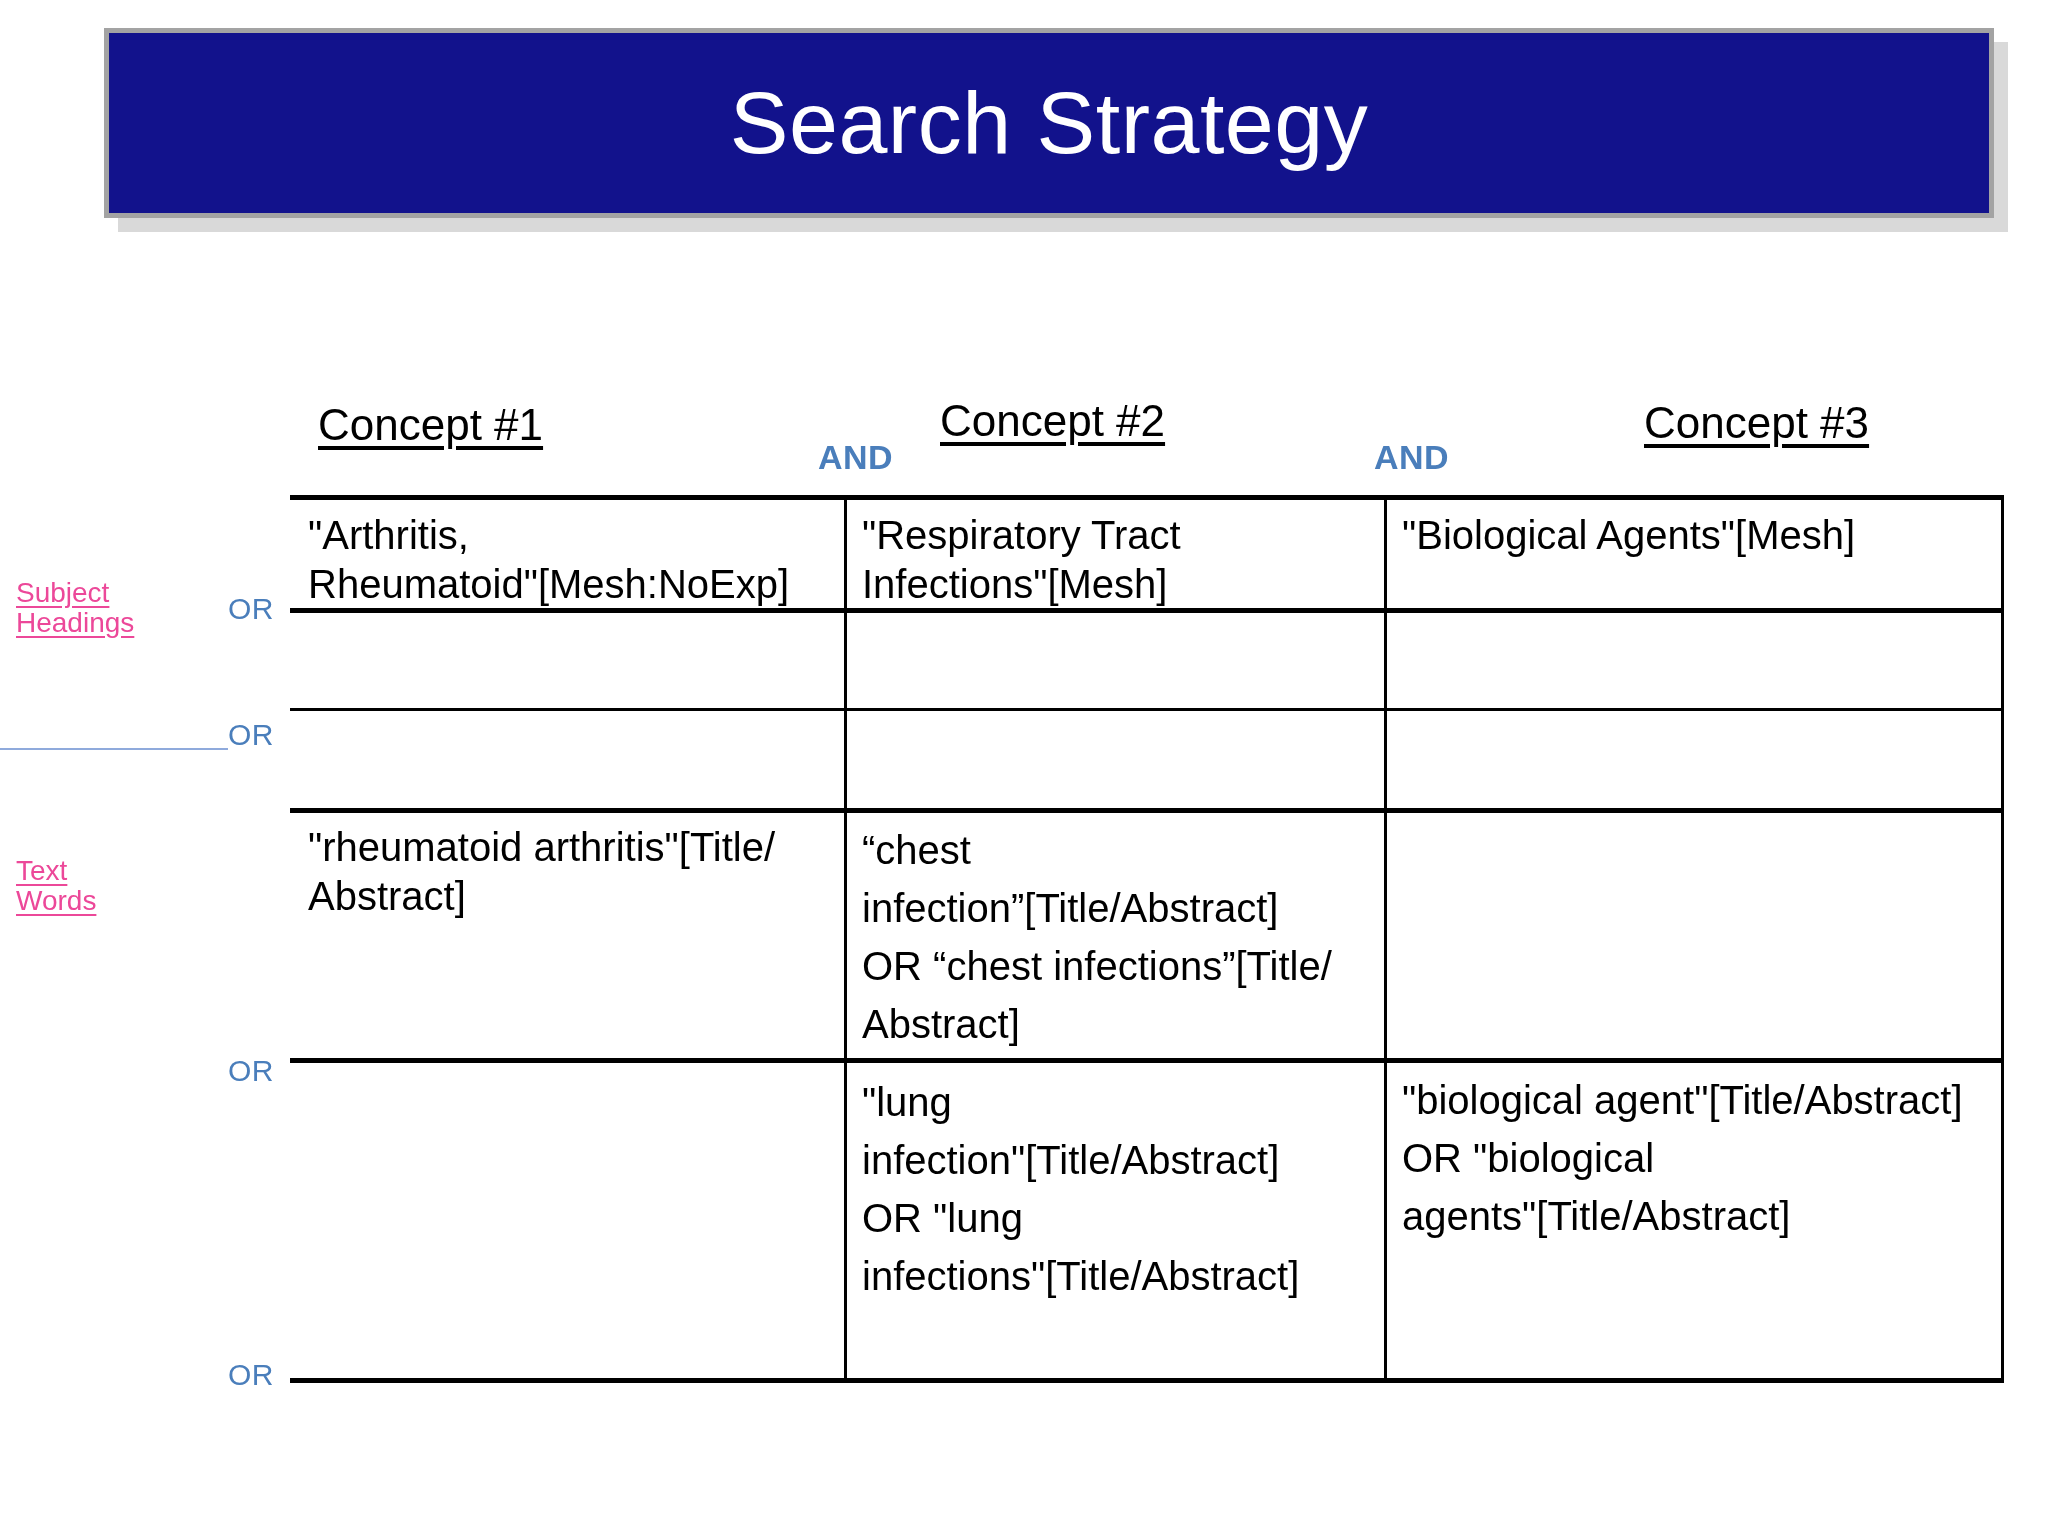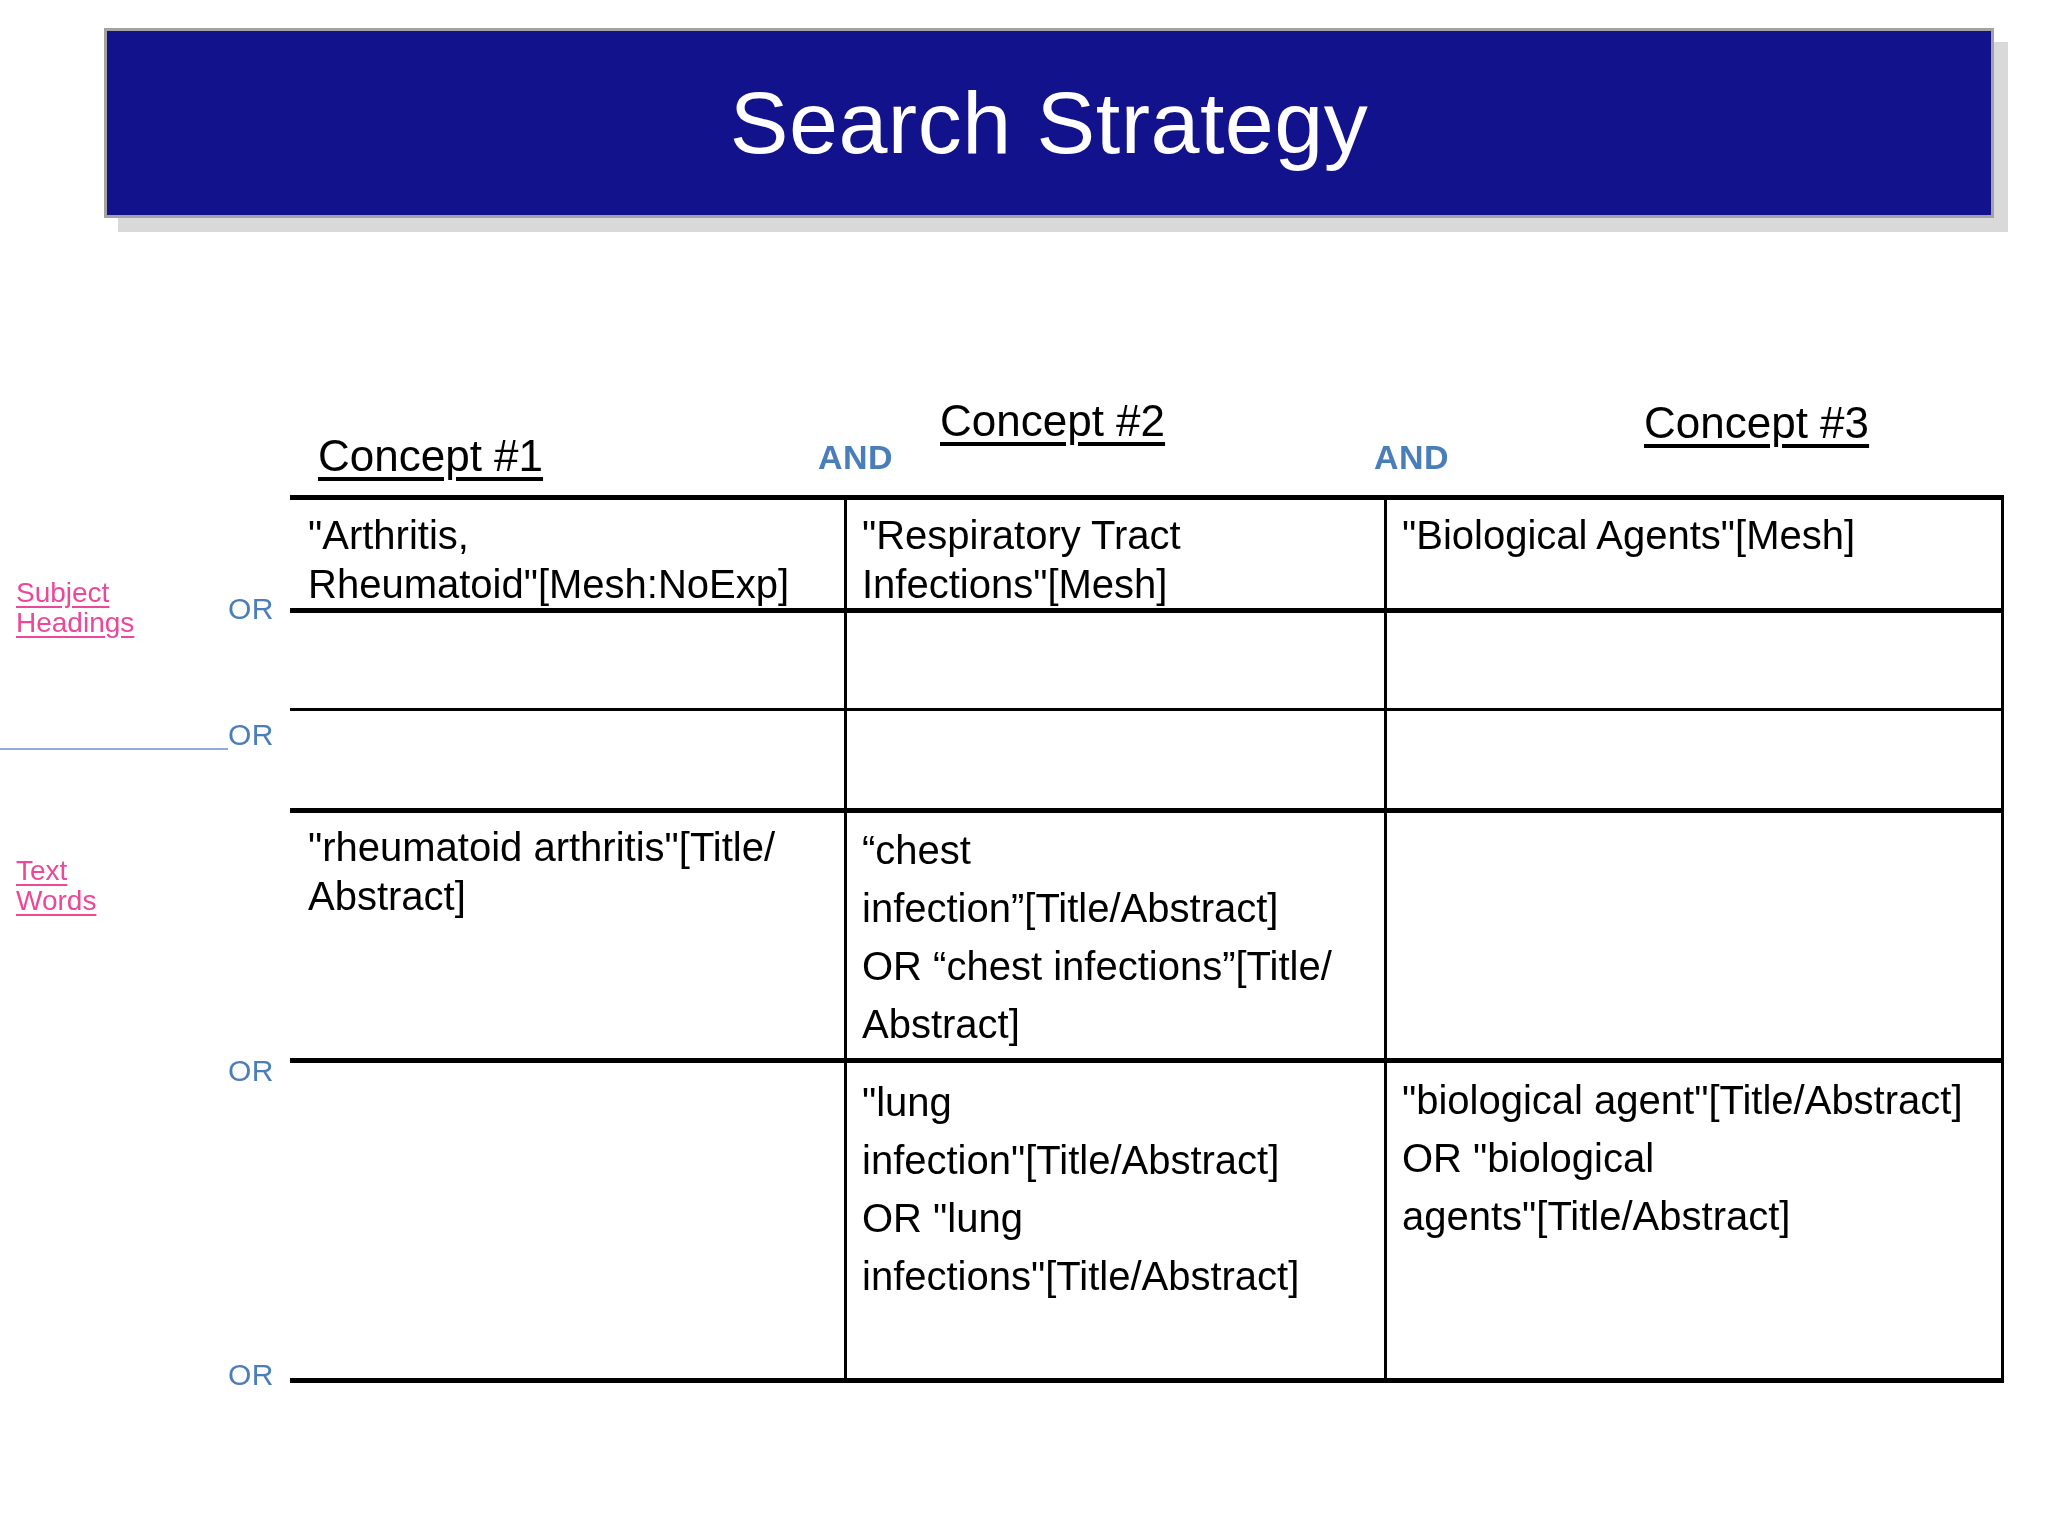--- a/index.html
+++ b/index.html
@@ -24,21 +24,21 @@
     height: 190px;
     background: #d9d9d9;
   }
   #title-banner {
     position: absolute;
     left: 104px;
     top: 28px;
     width: 1890px;
     height: 190px;
     background: #12128c;
-    border: 3px solid #a3a3a3;
+    border: 5px solid #a3a3a3;
     box-sizing: border-box;
     display: flex;
     align-items: center;
     justify-content: center;
   }
   #title-text {
     color: #ffffff;
     font-size: 88px;
     font-weight: 400;
     letter-spacing: 0.5px;
@@ -48,21 +48,21 @@
 
   
   .concept-head {
     position: absolute;
     font-size: 44px;
     color: #000000;
     text-decoration: underline;
     text-underline-offset: 6px;
     white-space: nowrap;
   }
-  #concept-1-head { left: 318px; top: 400px; margin-top: 31px; }
+  #concept-1-head { left: 318px; top: 400px; }
   #concept-2-head { left: 932px; top: 396px; margin-left: 8px; }
   #concept-3-head { left: 1644px; top: 398px; }
 
   .and-label {
     position: absolute;
     font-size: 34px;
     font-weight: bold;
     color: #4a7ebb;
     letter-spacing: 0.5px;
   }

